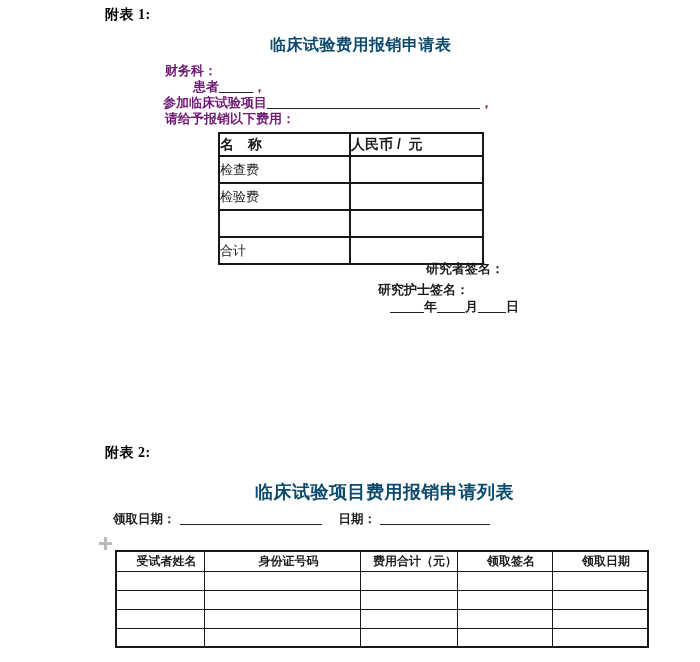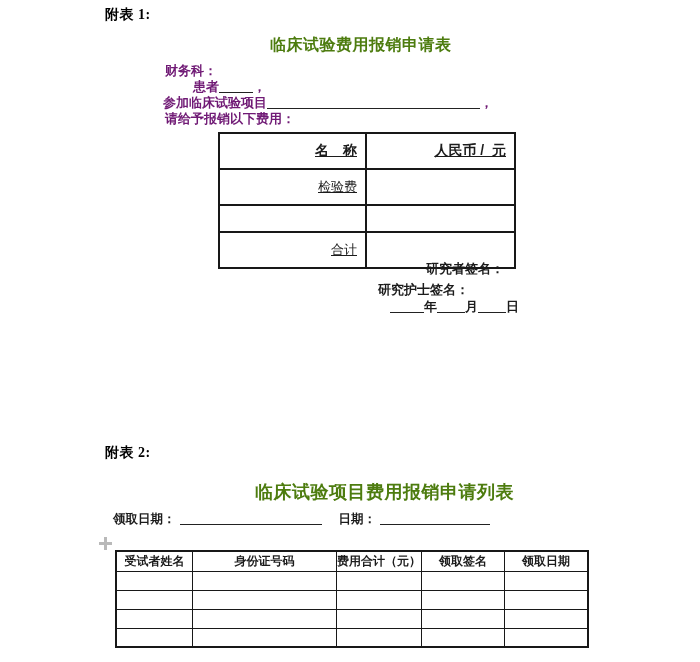--- a/index.html
+++ b/index.html
@@ -6,44 +6,44 @@
   body{
     width:700px;height:662px;position:relative;overflow:hidden;
     background:#ffffff;color:#1c1c1c;
     font-family:"Liberation Sans", sans-serif;
   }
   .abs{position:absolute;white-space:nowrap;}
   .red-label{
     font-family:"Liberation Serif", serif;
     color:#000000;font-size:14px;font-weight:600;letter-spacing:0.5px;
   }
-  .doc-title{font-weight:bold;color:#4d7c0f;}
+  .doc-title{font-weight:bold;color:#0c4a6e;}
   .body-text{font-size:13px;font-weight:600;color:#701a75;}
   .fill{
     display:inline-block;height:13px;margin-bottom:-2px;
     border-bottom:1.5px solid #222;
   }
   
   .t1{border-collapse:collapse;table-layout:fixed;}
   .t1 td{
-    border:2px solid #181818;text-align:right;vertical-align:middle;
-    font-size:13px;font-weight:500;white-space:pre;padding:8px;text-decoration:underline;
+    border:2px solid #181818;text-align:left;vertical-align:middle;
+    font-size:13px;font-weight:500;white-space:pre;padding:0;
   }
   .t1 tr{height:27px;}
   .t1 tr:first-child{height:23px;}
   .t1 tr:first-child td{font-size:14px;font-weight:bold;}
   
   .t2{border-collapse:collapse;table-layout:fixed;border:2px solid #181818;}
   .t2 td{
     border:1px solid #181818;text-align:center;vertical-align:middle;
     font-size:12px;padding:0;white-space:pre;
   }
   .t2 tr{height:19px;}
   .t2 tr:first-child{height:20px;}
-  .t2 tr:first-child td{font-weight:600;}
+  .t2 tr:first-child td{font-weight:600;padding-left:12px;}
   
   .move-handle{width:13px;height:13px;}
   .move-handle::before,.move-handle::after{
     content:"";position:absolute;background:#b9b9b9;
   }
   .move-handle::before{left:5px;top:0;width:3px;height:13px;}
   .move-handle::after{left:0;top:5px;width:13px;height:3px;}
   .sig-line{font-size:13px;font-weight:600;}
 </style>
 </head>
@@ -63,20 +63,24 @@
   <span>参加临床试验项目</span><span class="fill" style="width:213px;"></span><span>，</span>
 </div>
 
 <div class="abs body-text" style="left:165px;top:110px;">请给予报销以下费用：</div>
 
 <table class="t1 abs" style="left:218px;top:132px;">
   <tbody>
       <tr>
     <td style="width:129px;">名　称</td>
     <td style="width:131px;">人民币 /  元</td>
+  </tr>
+  <tr>
+    <td>检查费</td>
+    <td></td>
   </tr>
   <tr>
     <td>检验费</td>
     <td></td>
   </tr>
   <tr>
     <td></td>
     <td></td>
   </tr>
   <tr>

